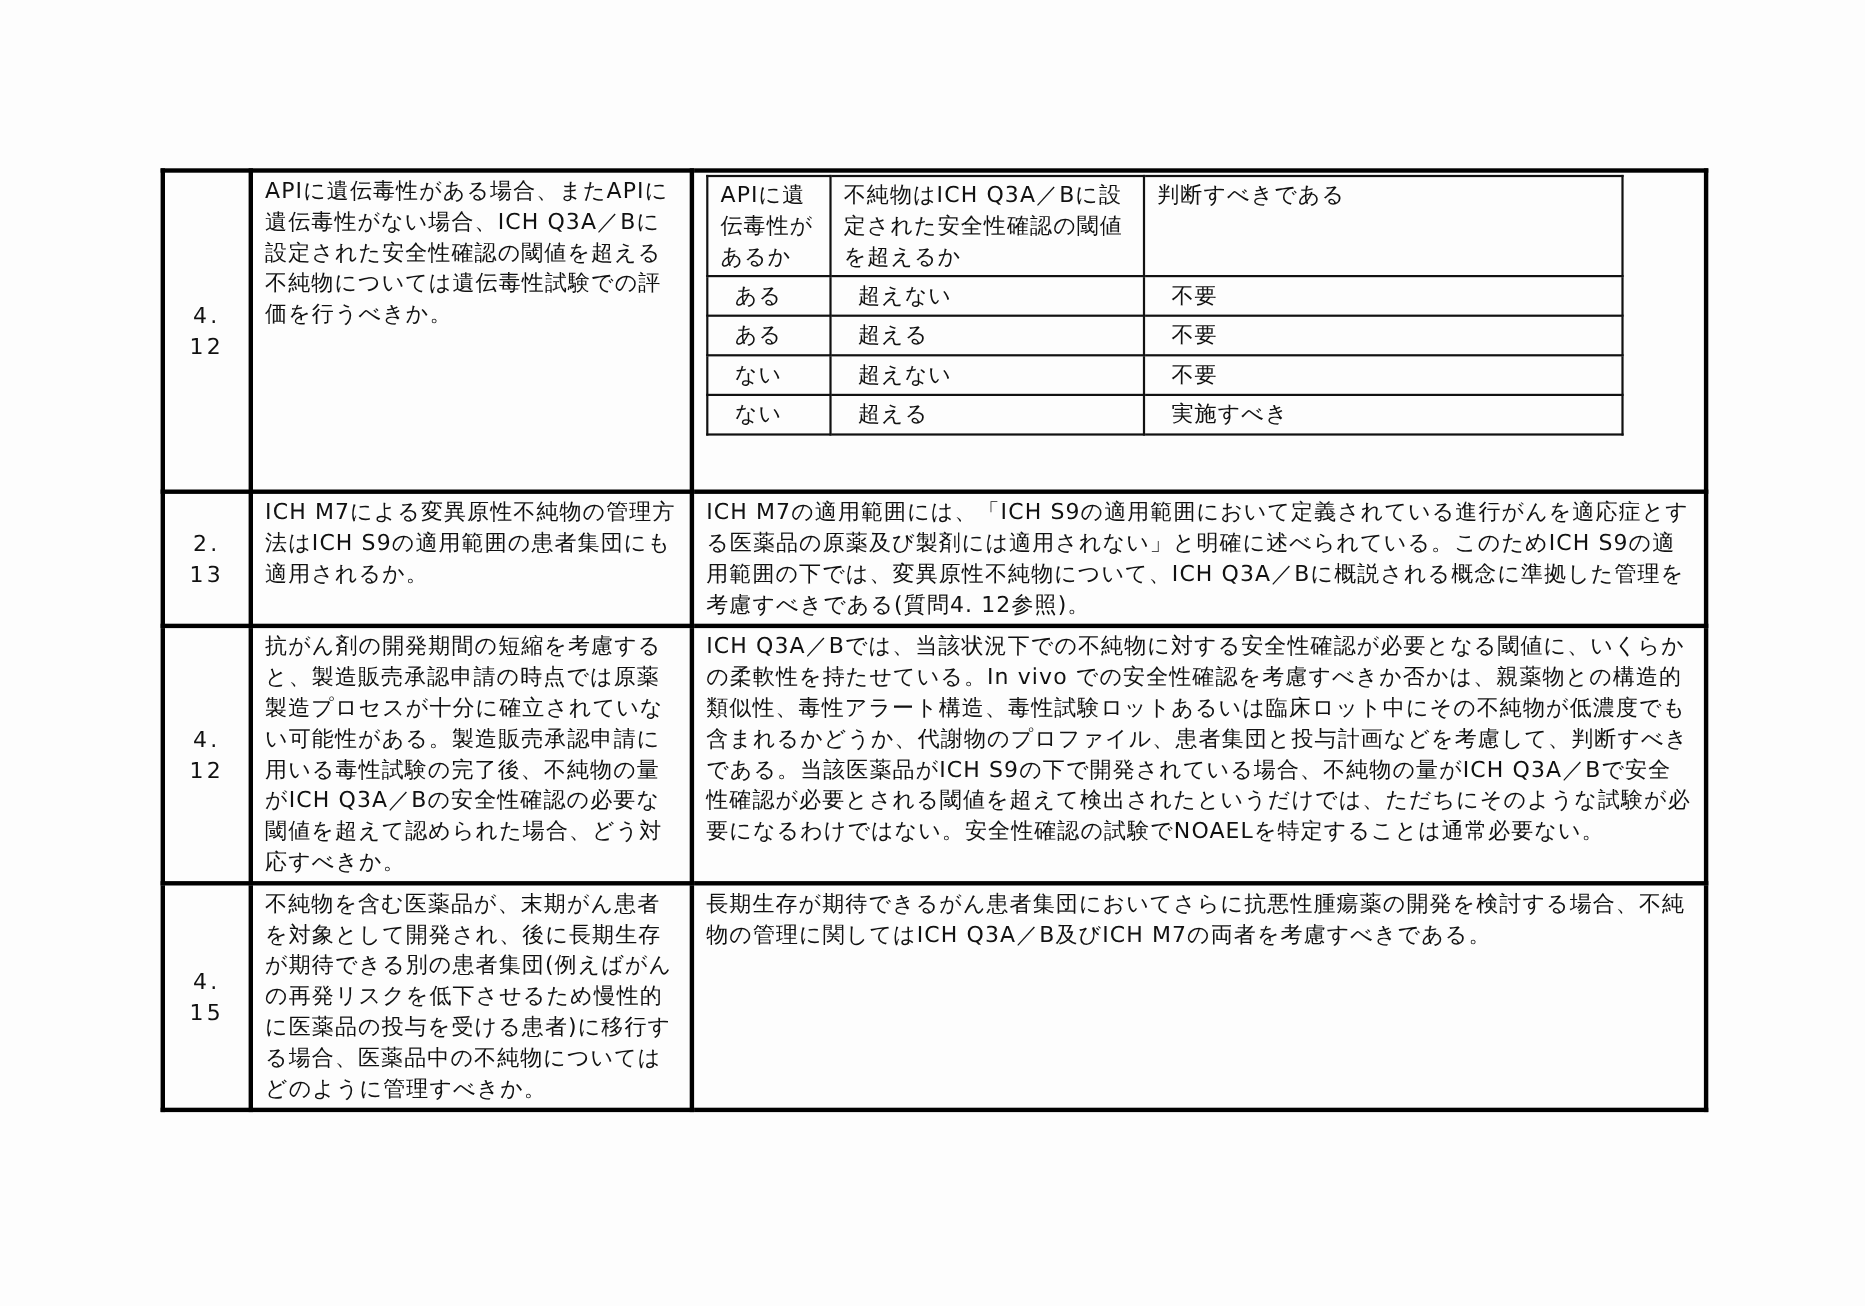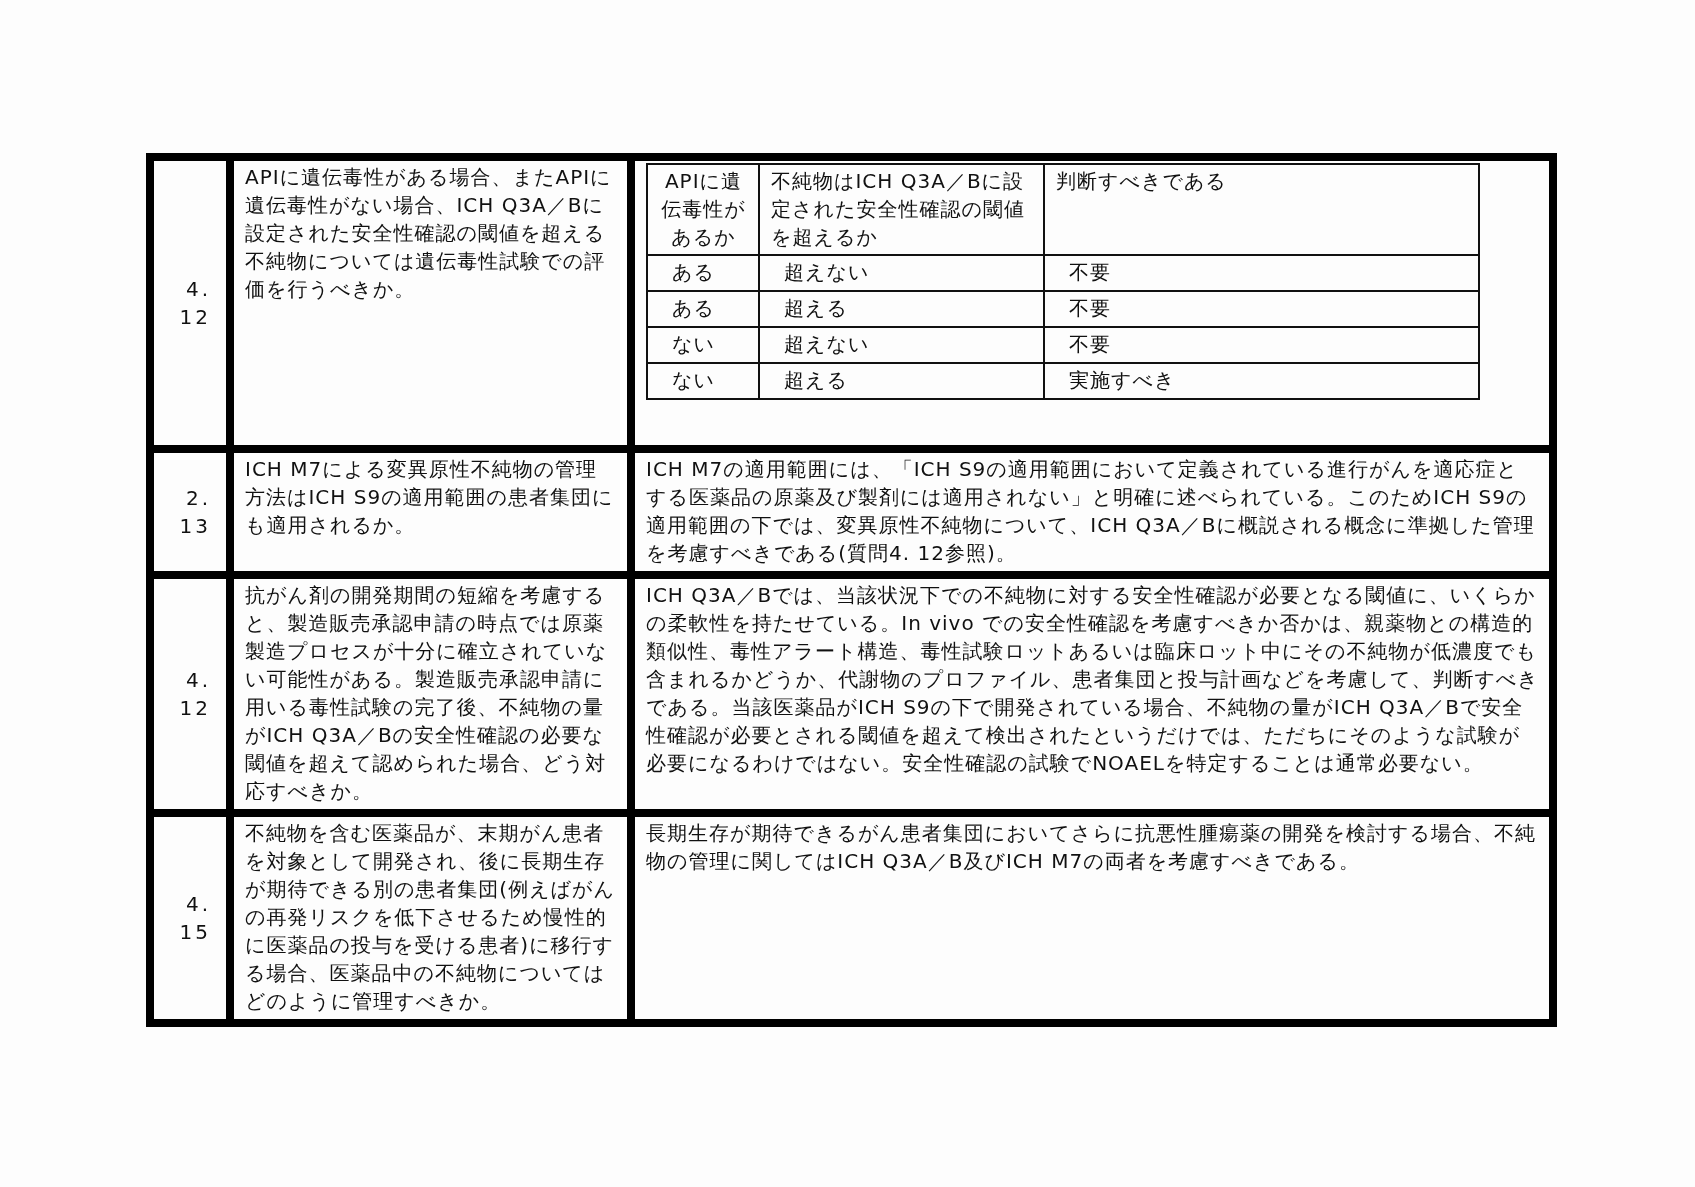--- a/index.html
+++ b/index.html
@@ -9,27 +9,27 @@
       font-family: "DejaVu Sans", sans-serif;
       color: #111;
     }
     .page { position: absolute; left: 0; top: 0; width: 1695px; height: 1187px; }
     table.qa {
       position: absolute; left: 146px; top: 153px;
       width: 1403px; border-collapse: collapse;
       table-layout: fixed;
     }
     table.qa td {
-      border: 8px solid #000000; vertical-align: top;
+      border: 4px solid #000000; vertical-align: top;
       font-size: 20px; line-height: 28px; letter-spacing: 1px;
       padding: 2px 10px 4px 11px;
       word-break: break-all;
     }
     table.qa td.num {
-      vertical-align: middle; text-align: right;
+      vertical-align: middle; text-align: center;
       padding: 15px; letter-spacing: 3px;
     }
     col.c1 { width: 80px; }
     col.c2 { width: 401px; }
     col.c3 { width: 922px; }
     tr.r12 { height: 292px; }
     tr.r13 { height: 116px; }
     tr.r14 { height: 228px; }
     tr.r15 { height: 200px; }
     td.nested-cell { padding: 34px 44px 30px 43px; }
@@ -38,21 +38,21 @@
     }
     table.inner td {
       border: 2px solid #111; font-size: 20px; line-height: 28px;
       padding: 2px 10px 3px 11px; vertical-align: top; letter-spacing: 1px;
     }
     table.inner col.i1 { width: 112px; }
     table.inner col.i2 { width: 285px; }
     table.inner col.i3 { width: 435px; }
     table.inner tr.ihead td { height: 83px; }
     table.inner tr.irow td { height: 29px; padding-left: 24px; }
-    .wide { letter-spacing: 3px; text-align: center; }
+    .wide { letter-spacing: 3px; }
   </style>
 </head>
 <body>
 
 <div class="page">
   <table class="qa">
     <colgroup>
         <col class="c1">
         <col class="c2">
         <col class="c3">

